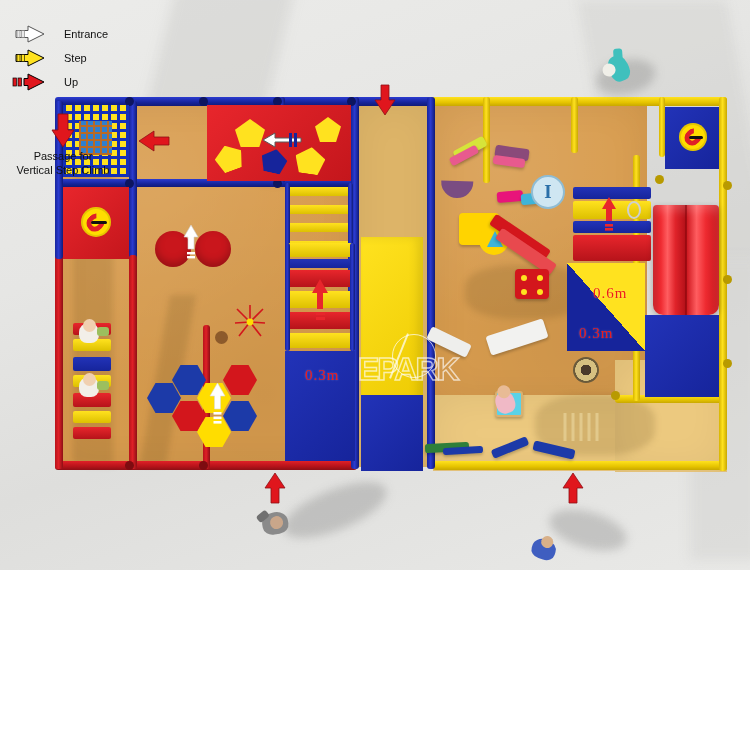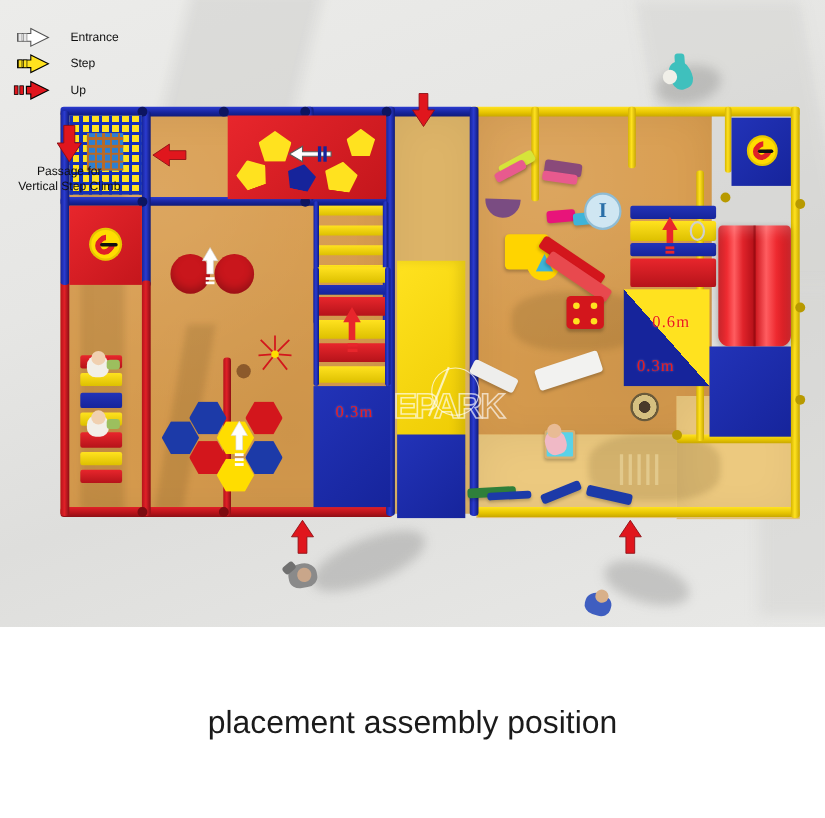--- a/index.html
+++ b/index.html
@@ -493,15 +493,14 @@
       </svg>
     </div>
     <div class="vtxt">Passage for</div>
     <div class="vtxt">Vertical Step Climb</div>
   </div>
 
 </div>
 
 <div id="caption">
   <div class="cap-inner">
-    <div>placement assembly position</div>
   </div>
 </div>
 
 </body></html>

